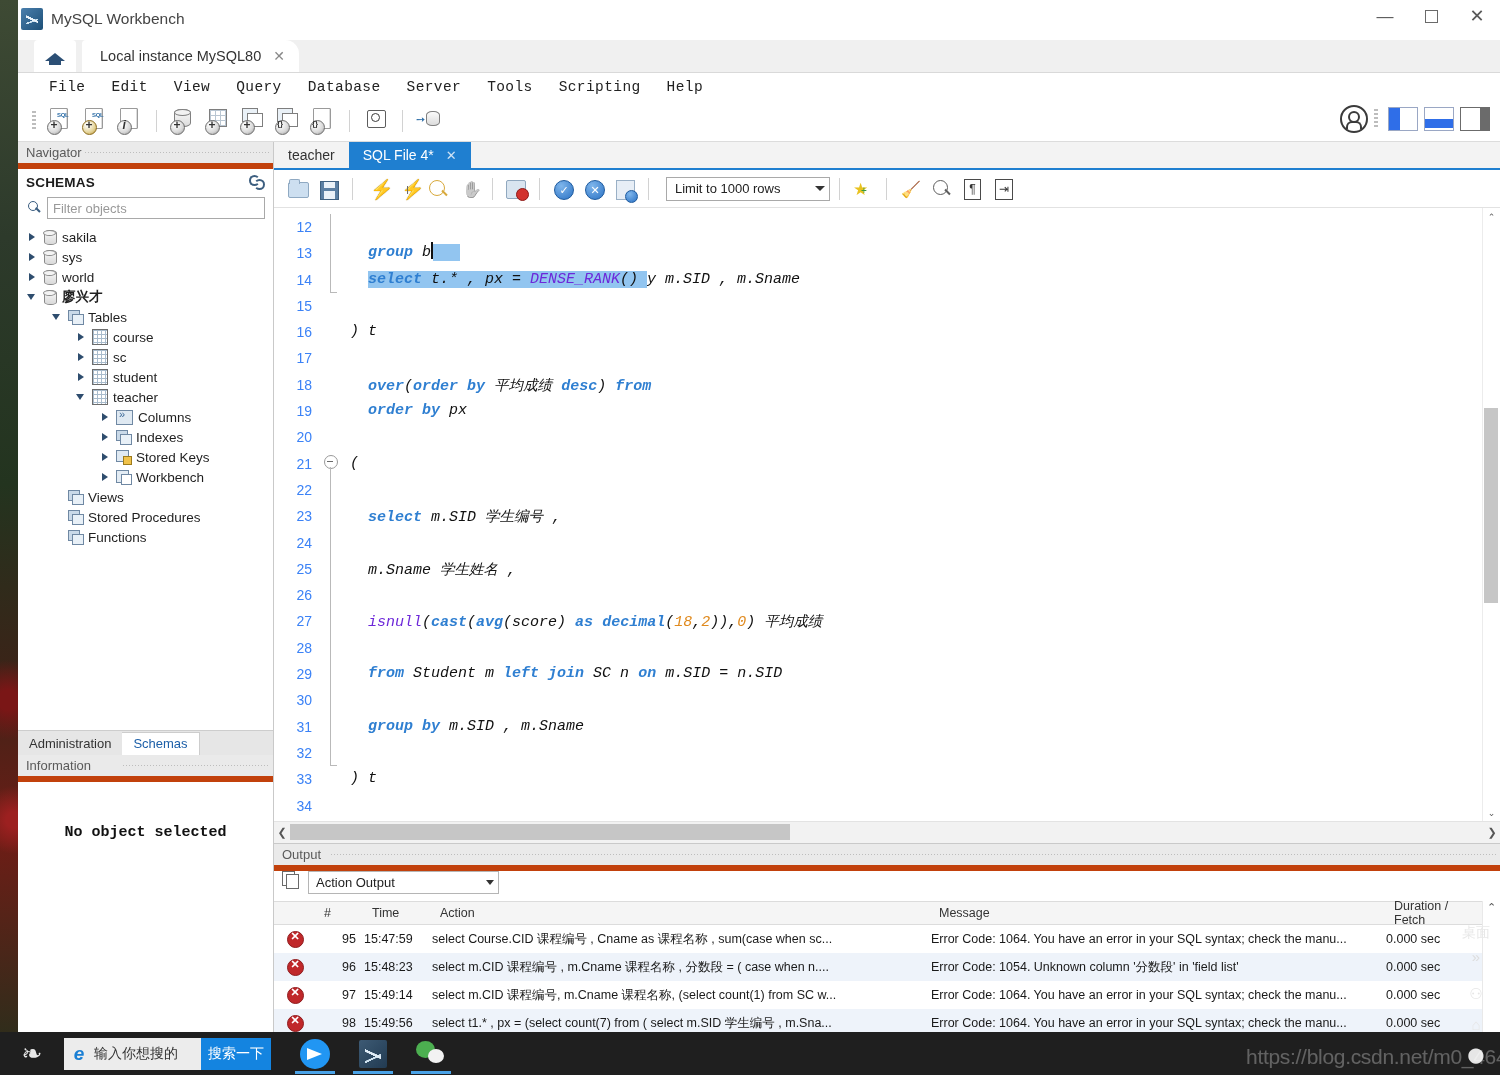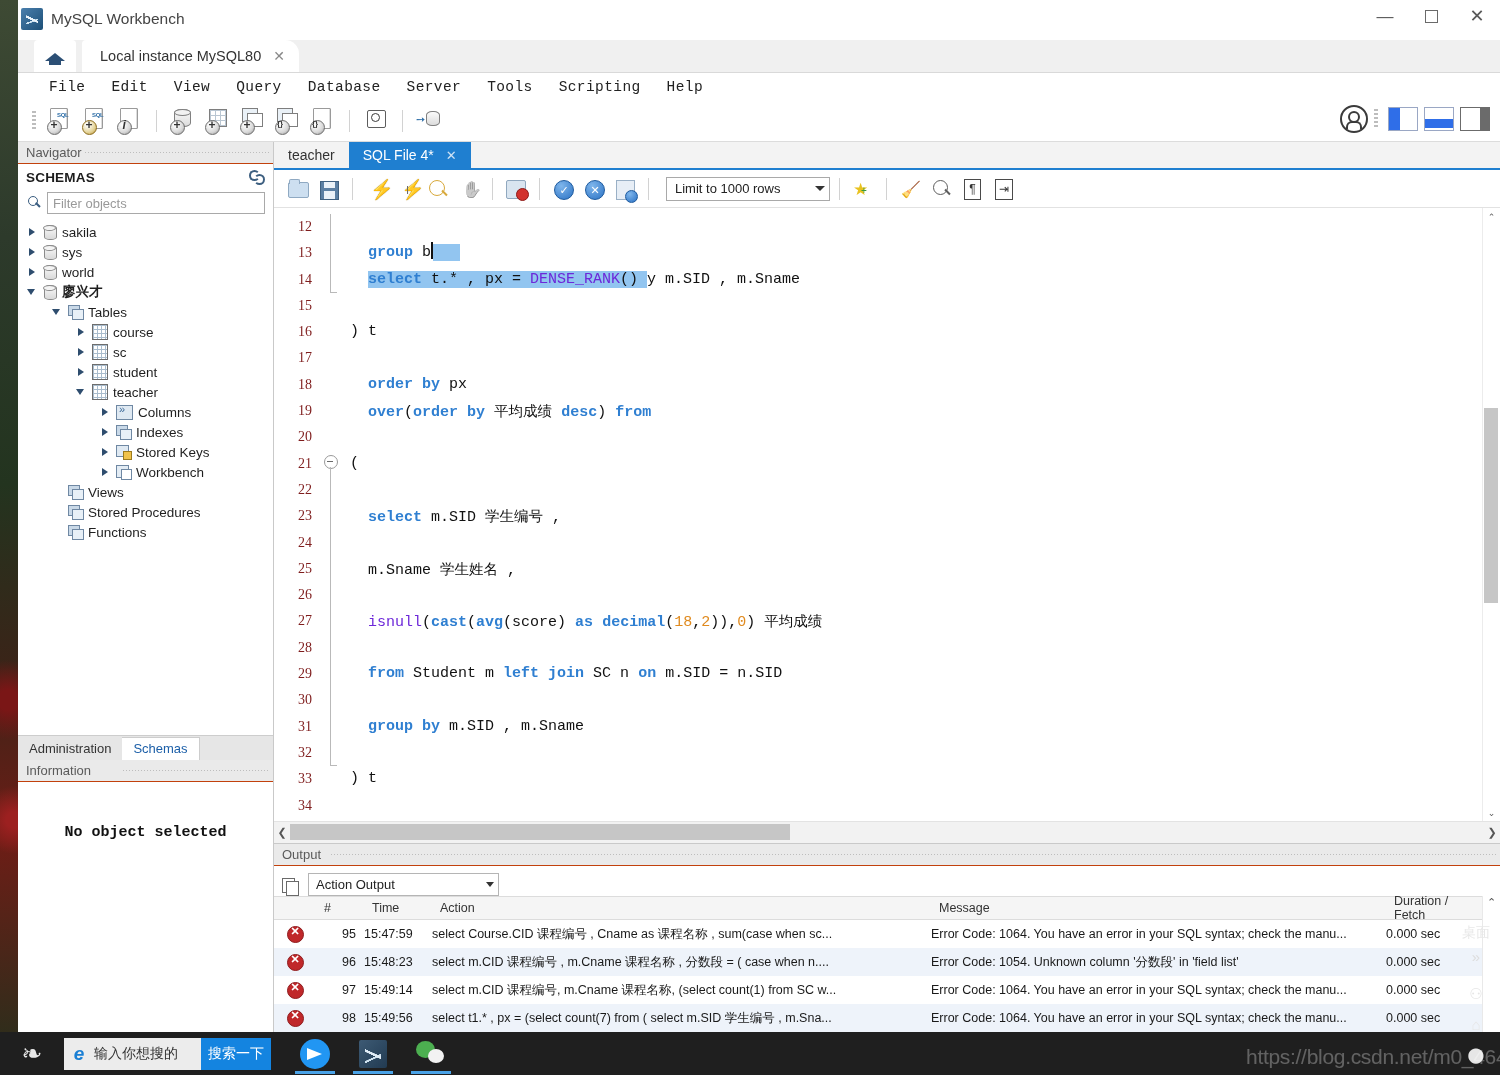--- a/index.html
+++ b/index.html
@@ -98,21 +98,21 @@
   .panelbtn.h .pb-a{width:auto;height:11px;background:#fff;}
   .panelbtn.h .pb-b{background:#2f6ee8;height:9px;flex:none;}
   .panelbtn.r{border-color:#6b6b6b;}
   .panelbtn.r .pb-a{background:#fff;flex:1;width:auto;}
   .panelbtn.r .pb-b{background:#6b6b6b;width:9px;flex:none;}
   
   .body{display:flex;height:892px;}
   
   .nav{width:255px;border-right:1px solid #c9c9c9;background:#fff;display:flex;flex-direction:column;}
   .panelhdr{height:21px;background:#eaeaea;display:flex;align-items:center;padding-left:8px;
-     font-size:13px;color:#5a5a5a;position:relative;border-bottom:1px solid #c2410c;}
+     font-size:13px;color:#5a5a5a;position:relative;border-bottom:6px solid #c2410c;}
   .panelhdr .dots{position:absolute;left:66px;right:4px;top:9px;height:4px;
      background-image:radial-gradient(#bdbdbd 40%,transparent 41%);background-size:3px 3px;}
   .panelhdr.info .dots{left:104px;}
   .schemas-row{height:26px;display:flex;align-items:center;padding:0 8px;justify-content:space-between;}
   .schemas-row b{font-size:13.5px;color:#1c1c1c;letter-spacing:.2px;}
   .refresh{width:16px;height:14px;position:relative;}
   .refresh:before,.refresh:after{content:"";position:absolute;width:7px;height:7px;
      border:2px solid #3d5f80;border-radius:50%;border-right-color:transparent;}
   .refresh:before{left:0;top:0;}
   .refresh:after{left:5px;top:4px;transform:rotate(180deg);}
@@ -198,49 +198,49 @@
   .st-find:after{content:"";position:absolute;left:10px;top:10px;width:7px;height:2px;background:#5d5d5d;transform:rotate(45deg);}
   .st-pil{position:absolute;left:6px;top:4px;width:15px;height:19px;border:1.4px solid #4a4a4a;
      display:flex;align-items:center;justify-content:center;font-size:12px;color:#333;}
   .st-pil:after{content:"¶";}
   .st-wrap{position:absolute;left:6px;top:4px;width:16px;height:19px;border:1.4px solid #4a4a4a;
      display:flex;align-items:center;justify-content:center;font-size:12px;color:#333;}
   .st-wrap:after{content:"⇥";}
   
   .editorwrap{flex:1;display:flex;position:relative;min-height:0;background:#fff;}
   .gutter{width:46px;background:#fff;padding-top:6px;text-align:right;}
-  .gutter div{height:26.3px;line-height:26.3px;font-family:Liberation Serif, serif;
-     font-size:14px;color:#7f1d1d;padding-right:8px;position:relative;}
+  .gutter div{height:26.3px;line-height:26.3px;font-family:Liberation Sans, sans-serif;
+     font-size:14px;color:#3b82f6;padding-right:8px;position:relative;}
   .foldcol{width:22px;position:relative;padding-top:6px;}
   .fold-minus{position:absolute;left:4px;top:247px;width:12px;height:12px;border:1px solid #9a9a9a;border-radius:50%;background:#fff;}
   .fold-minus:after{content:"";position:absolute;left:2px;top:4.5px;width:6px;height:1.5px;background:#6a6a6a;}
   .fold-line{position:absolute;left:9.5px;top:259px;width:1px;height:298px;background:#b9b9b9;}
   .fold-line.up{top:6px;height:78px;}
   .fold-hook{position:absolute;left:9.5px;width:7px;height:1px;background:#b9b9b9;}
   .code{flex:1;padding-top:6px;font-family:"Liberation Mono","DejaVu Sans Mono",monospace;
-     font-size:15px;color:#111;overflow:hidden;position:relative;}
+     font-size:15px;color:#111;overflow:hidden;position:relative;font-style:italic;}
   .code .ln{height:26.3px;line-height:26.3px;white-space:pre;padding-left:8px;}
   .kw{color:#2f7fd1;font-weight:bold;}
   .fn{color:#6d28d9;}
   .num{color:#e08a1e;}
   .cn{font-family:"DejaVu Sans",sans-serif;font-size:14.5px;}
   .sel{background:#92c5f0;}
   .caret{display:inline-block;width:2px;height:17px;background:#111;vertical-align:-3px;}
   .vscroll{width:17px;background:#fff;border-left:1px solid #ececec;position:relative;}
   .vs-up,.vs-dn{position:absolute;left:0;width:17px;height:17px;display:flex;align-items:center;justify-content:center;
      font-size:9px;color:#5a5a5a;background:#fff;}
   .vs-up{top:0;}
   .vs-dn{bottom:0;}
   .vs-thumb{position:absolute;left:1px;top:200px;width:14px;height:195px;background:#c6c6c6;}
   .hscroll{height:21px;background:#f2f2f2;border-top:1px solid #e3e3e3;position:relative;display:flex;align-items:center;}
   .hs-l,.hs-r{width:16px;text-align:center;font-size:11px;color:#555;}
   .hs-thumb{position:absolute;left:16px;top:2px;width:500px;height:16px;background:#c6c6c6;}
   
   .output{height:190px;border-top:1px solid #c9c9c9;background:#fff;display:flex;flex-direction:column;}
-  .outsel{height:30px;display:flex;align-items:flex-end;gap:8px;padding-left:8px;background:#fff;}
+  .outsel{height:30px;display:flex;align-items:flex-start;gap:8px;padding-left:8px;background:#fff;}
   .copyico{width:18px;height:18px;position:relative;}
   .copyico:before{content:"";position:absolute;left:0;top:0;width:11px;height:13px;border:1.3px solid #6a6a6a;background:#fff;}
   .copyico:after{content:"";position:absolute;left:4px;top:3px;width:11px;height:13px;border:1.3px solid #6a6a6a;background:#fff;}
   .outdd{width:178px;height:21px;border:1px solid #b5b5b5;background:#fff;display:flex;align-items:center;
      justify-content:space-between;padding:0 4px 0 7px;font-size:13px;color:#222;}
   .outdd .cv{border-left:4px solid transparent;border-right:4px solid transparent;border-top:5px solid #333;}
   .otr{display:flex;font-size:12.5px;color:#1a1a1a;height:28px;align-items:center;}
   .otr.head{background:#f5f5f5;border-top:1px solid #dcdcdc;border-bottom:1px solid #dcdcdc;color:#333;height:22px;}
   .otr.alt{background:#eef3fa;}
   .c-ico{width:42px;display:flex;justify-content:center;flex:none;}
@@ -610,22 +610,22 @@
           <div class="fold-line"></div>
           <div class="fold-hook" style="top:557px"></div>
         </div>
         <div class="code" id="code">
             <div class="ln"></div>
             <div class="ln">  <span class="kw">group</span> b<span class="caret"></span><span class="sel">   </span></div>
             <div class="ln">  <span class="sel"><span class="kw">select</span> t.* , px = <span class="fn">DENSE_RANK</span>() </span>y m.SID , m.Sname</div>
             <div class="ln"></div>
             <div class="ln">) t</div>
             <div class="ln"></div>
+            <div class="ln">  <span class="kw">over</span>(<span class="kw">order</span> <span class="kw">by</span> <span class="cn">平均成绩</span> <span class="kw">desc</span>) <span class="kw">from</span></div>
             <div class="ln">  <span class="kw">order</span> <span class="kw">by</span> px</div>
-            <div class="ln">  <span class="kw">over</span>(<span class="kw">order</span> <span class="kw">by</span> <span class="cn">平均成绩</span> <span class="kw">desc</span>) <span class="kw">from</span></div>
             <div class="ln"></div>
             <div class="ln">(</div>
             <div class="ln"></div>
             <div class="ln">  <span class="kw">select</span> m.SID <span class="cn">学生编号</span> ,</div>
             <div class="ln"></div>
             <div class="ln">  m.Sname <span class="cn">学生姓名</span> ,</div>
             <div class="ln"></div>
             <div class="ln">  <span class="fn">isnull</span>(<span class="kw">cast</span>(<span class="kw">avg</span>(score) <span class="kw">as</span> <span class="kw">decimal</span>(<span class="num">18</span>,<span class="num">2</span>)),<span class="num">0</span>) <span class="cn">平均成绩</span></div>
             <div class="ln"></div>
             <div class="ln">  <span class="kw">from</span> Student m <span class="kw">left</span> <span class="kw">join</span> SC n <span class="kw">on</span> m.SID = n.SID</div>

